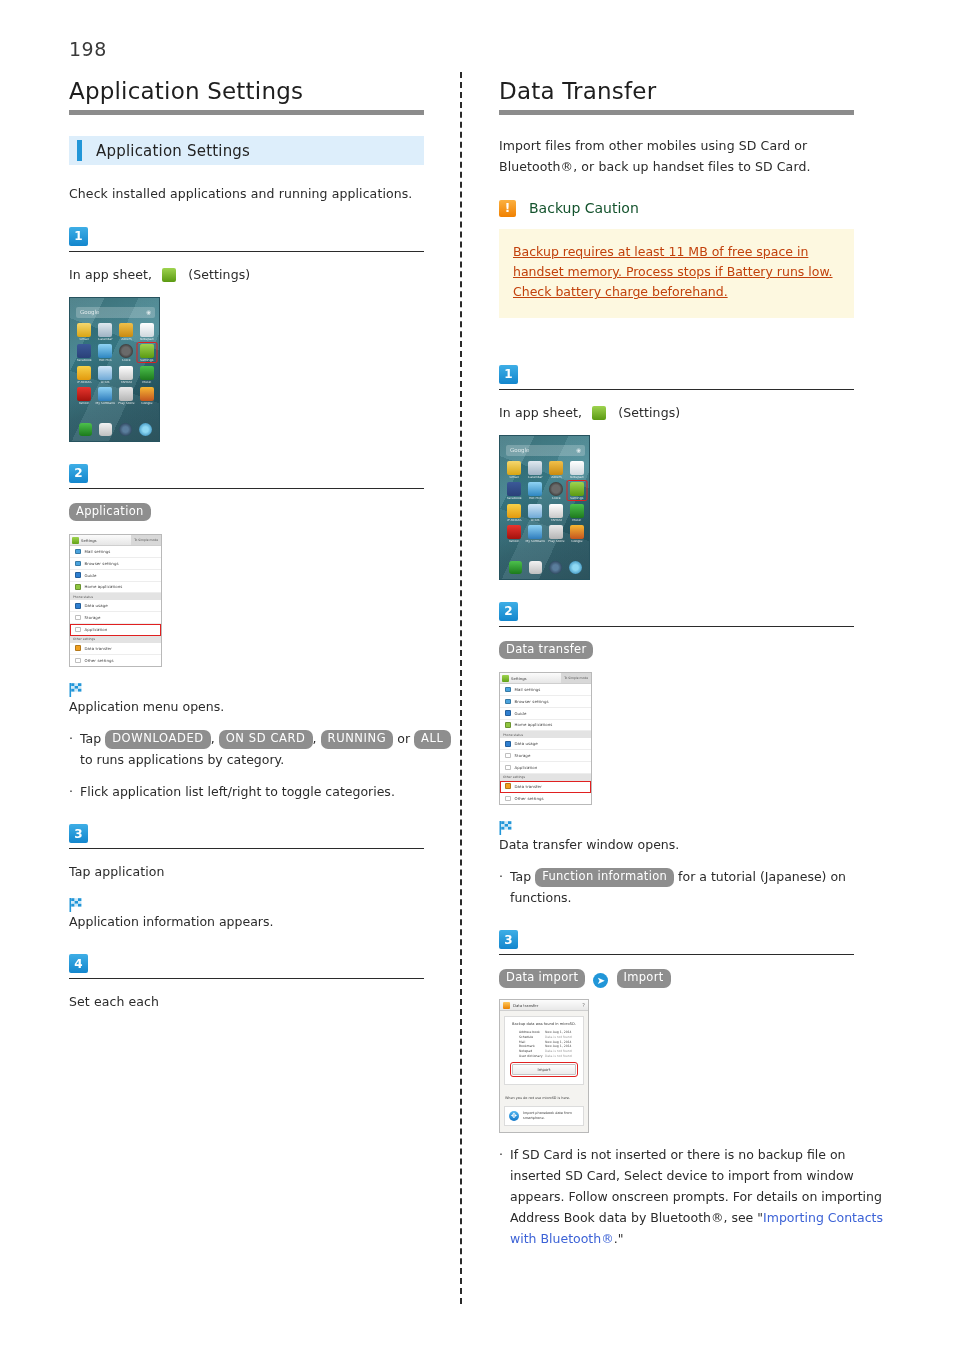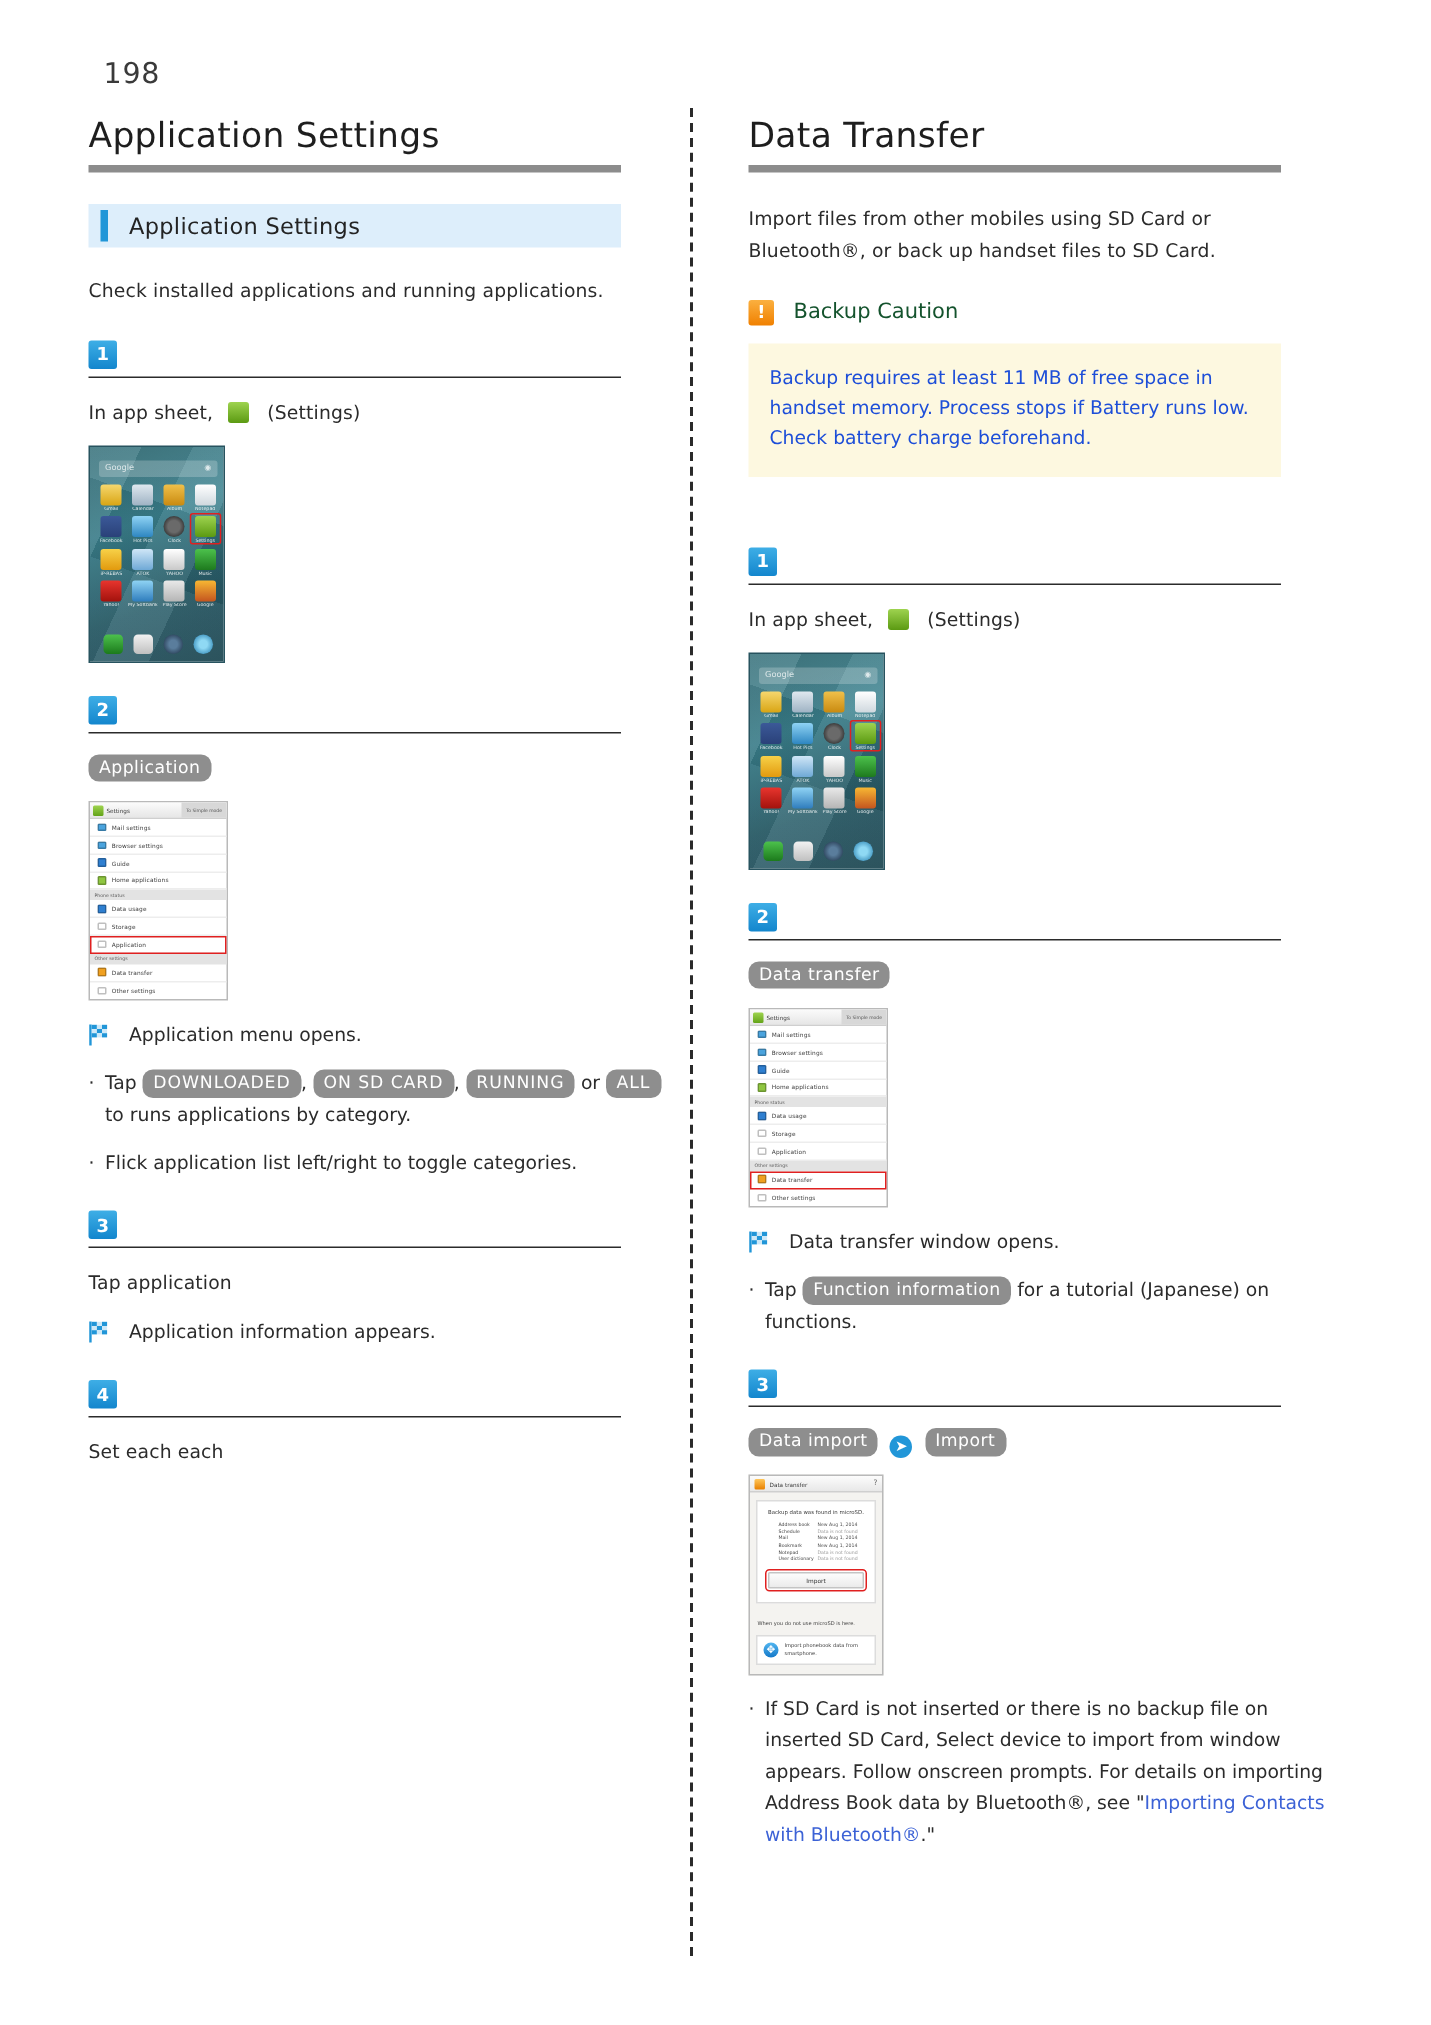--- a/index.html
+++ b/index.html
@@ -39,21 +39,21 @@
     height: 1232px;
     border-left: 2px dashed #2a2a2a;
   }
 
   
   .col {
     position: absolute;
     top: 78px;
     width: 385px;
   }
-  .col-left  { left: 59px; }
+  .col-left  { left: 69px; }
   .col-right { left: 499px; }
 
   
   .chapter-title {
     font-size: 23px;
     font-weight: normal;
     color: #1e1e1e;
     letter-spacing: 0.2px;
     line-height: 1.15;
     padding-bottom: 6px;
@@ -149,20 +149,21 @@
     line-height: 15px;
     vertical-align: -2px;
     margin: 0 4px;
   }
 
   
   .result-line {
     display: flex;
     align-items: flex-start;
     margin-top: 14px;
+    flex-direction: column;
   }
   .flag-icon {
     width: 16px;
     height: 16px;
     flex: none;
     margin-right: 11px;
     margin-top: 1px;
   }
   .result-text {
     font-size: 12.5px;
@@ -212,22 +213,23 @@
     font-size: 14px;
     color: #14532d;
   }
   .caution-box {
     background: #fdf8e0;
     padding: 13px 14px 15px 14px;
     width: 355px;
   }
   .caution-box p {
     font-size: 12.5px;
-    color: #1d4ed8;
+    color: #c2410c;
     line-height: 1.62;
+    text-decoration: underline;
   }
 
   
   .phone-home {
     width: 91px;
     height: 145px;
     margin-top: 12px;
     background: linear-gradient(160deg, #2e6a74 0%, #3c8390 35%, #2b5f6b 70%, #24505c 100%);
     position: relative;
     overflow: hidden;

